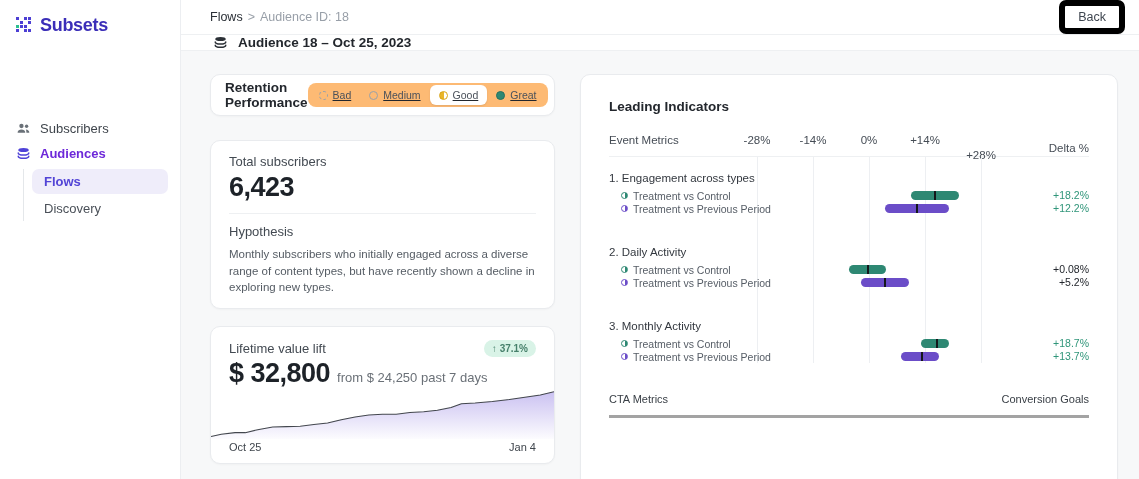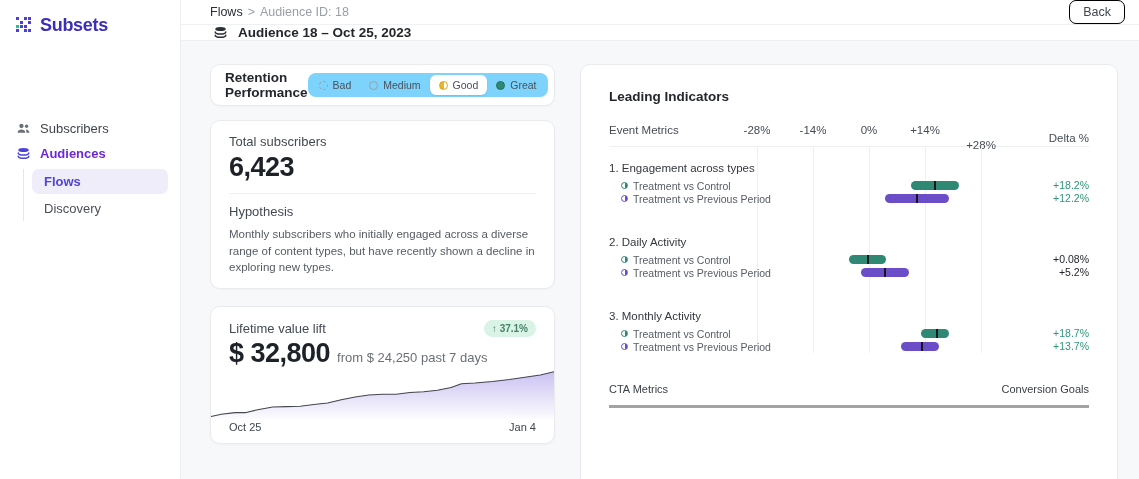--- a/index.html
+++ b/index.html
@@ -18,30 +18,30 @@
   .nav-item.active { color:#6d28d9; font-weight:700; }
   .nav-icon { width:15px; height:15px; display:inline-flex; align-items:center; justify-content:center; }
   .subnav { border-left:1px solid #e4e7ea; margin-left:7px; margin-top:3px; padding-left:8px; }
   .subnav-item { display:block; font-size:13px; color:#4a5058; padding:5px 12px; border-radius:7px; margin-bottom:2px; cursor:pointer; }
   .subnav-item.active { background:#efedfa; color:#5244d6; font-weight:700; }
   
   .main { flex:1; display:flex; flex-direction:column; }
   .topbar { height:52px; background:#fff; border-bottom:1px solid #eef0f2; display:flex; align-items:center; justify-content:space-between; padding:0 14px 0 29px; }
   .breadcrumb { font-size:12.5px; color:#2a2f36; display:flex; gap:5px; }
   .crumb-muted { color:#989fa8; }
-  .back-btn { font-size:12.5px; color:#3f4650; background:#fff; border:1px solid #000000; border-radius:7px; padding:4px 13px; box-shadow:0 1px 1px rgba(20,25,35,.03); cursor:pointer; }
+  .back-btn { font-size:12.5px; color:#3f4650; background:#fff; border:6px solid #000000; border-radius:7px; padding:4px 13px; box-shadow:0 1px 1px rgba(20,25,35,.03); cursor:pointer; }
   .subheader { height:53px; background:#fff; border-bottom:1px solid #eef0f2; display:flex; align-items:center; gap:10px; padding:0 32px; }
   .subheader-title { font-size:13.5px; font-weight:700; color:#23272d;text-align:center; }
   .content { flex:1; display:flex; gap:25px; padding:23px 21px 0 29px; background:#f7f8f9; }
   .card { background:#fff; border:1px solid #e9ebee; border-radius:10px; box-shadow:0 1px 2px rgba(25,30,40,.03); }
   .left-col { width:345px; flex:0 0 345px; }
   
-  .retention-card { height:42px; display:flex; align-items:center; justify-content:space-between; padding:0 8px 0 14px; margin-bottom:14px; }
+  .retention-card { height:42px; display:flex; align-items:center; justify-content:space-between; padding:0 8px 0 14px; margin-bottom:24px; }
   .retention-title { font-size:13.5px; font-weight:700; color:#23272d; }
-  .segmented { background:#7dd3fc; border-radius:8px; padding:2px; display:flex; }
+  .segmented { background:#fdba74; border-radius:8px; padding:2px; display:flex;text-decoration:underline; }
   .segment { display:flex; align-items:center; gap:5px; font-size:10.5px; color:#4a515a; padding:4px 9px; border-radius:6px; cursor:pointer; white-space:nowrap; }
   .segment.selected { background:#fff; box-shadow:0 1px 2px rgba(20,25,35,.10); }
   .seg-icon { width:9px; height:9px; border-radius:50%; display:inline-block; flex:0 0 9px; }
   .icon-bad { border:1.2px dashed #99a1a9; }
   .icon-medium { border:1.2px solid #99a1a9; }
   .icon-good { border:1.2px solid #d9a414; background:linear-gradient(90deg,#e9b529 50%,transparent 50%); }
   .icon-great { background:#2e8873; border:1.2px solid #27705f; }
   
   .subs-card { padding:13px 18px 12px; margin-bottom:17px; }
   .metric-label { font-size:13px; color:#434a52; }

